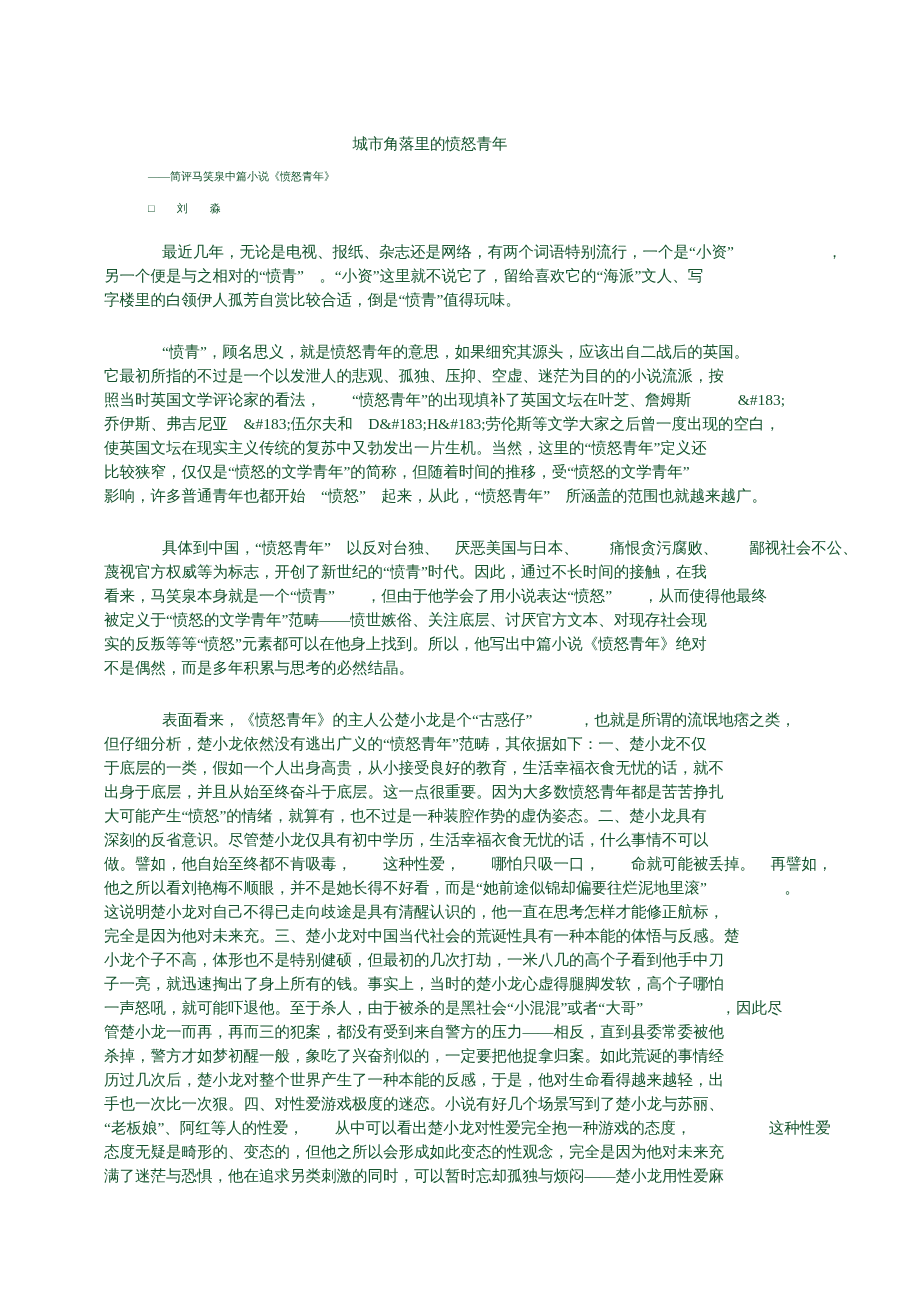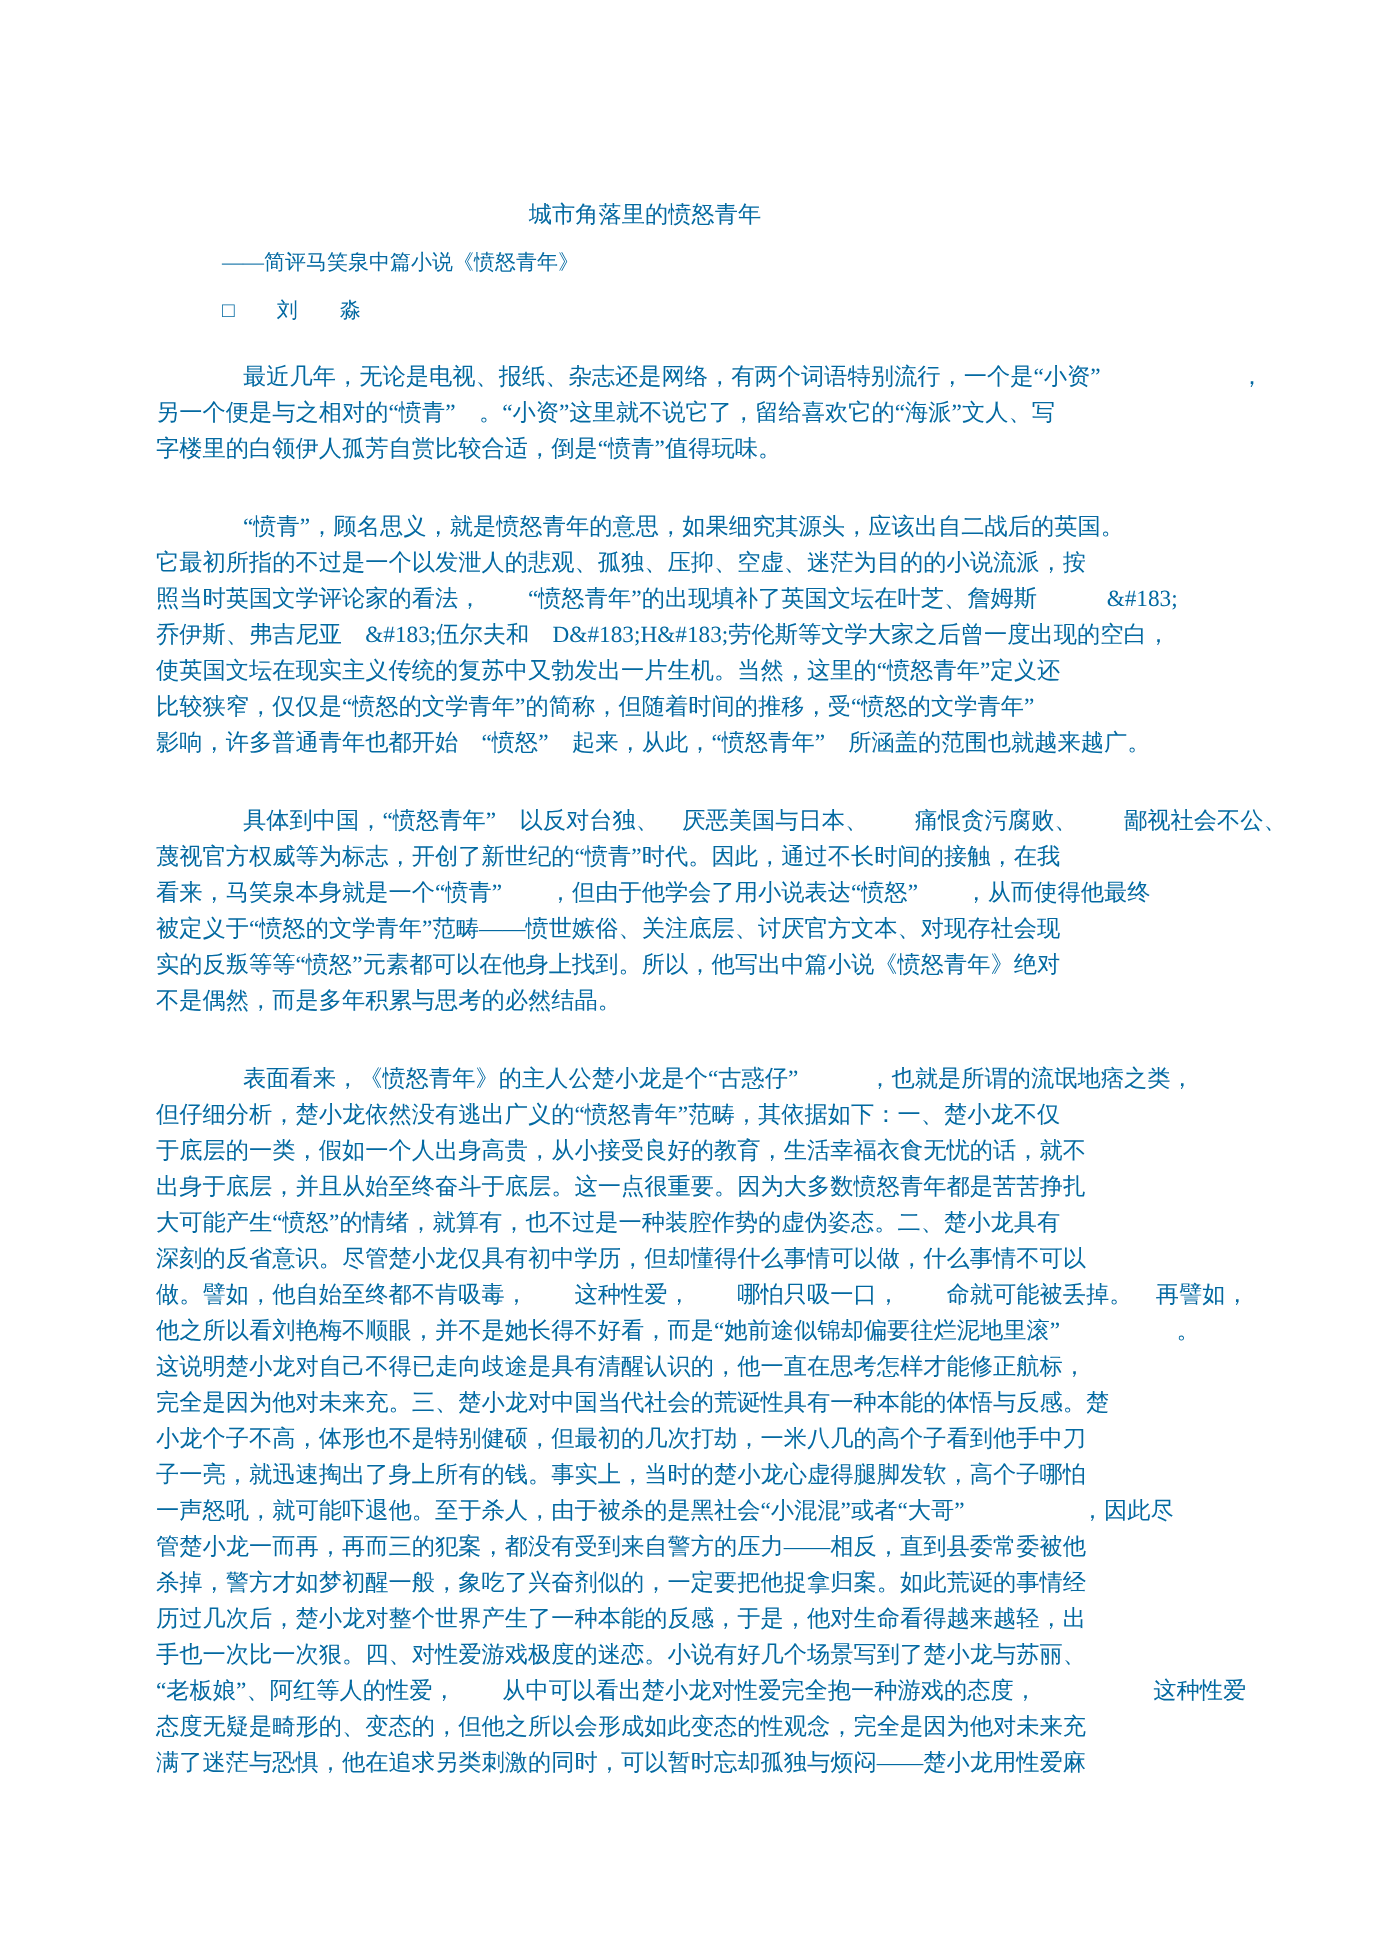--- a/index.html
+++ b/index.html
@@ -2,38 +2,38 @@
 <html lang="zh"><head>
 <meta charset="utf-8">
 <style>
   html, body { margin: 0; padding: 0; background: #e8e8e8; }
   .page {
     position: relative;
     width: 920px;
     height: 1303px;
     margin: 0 auto;
     background: #ffffff;
-    color: #0369a1;
+    color: #14532d;
     font-family: "Liberation Serif", "DejaVu Serif", serif;
     overflow: hidden;
   }
   .content {
     padding: 128px 40px 0 104px;
   }
   .doc-title {
     width: 652px;
     text-align: center;
     font-size: 15.5px;
     line-height: 32px;
     white-space: pre;
     font-weight: normal;
     margin: 0;
   }
   .doc-subtitle, .doc-author {
-    font-size: 14px;
+    font-size: 11px;
     line-height: 32px;
     padding-left: 44px;
     white-space: pre;
   }
   .doc-body { margin-top: 16px; }
   .paragraph { margin: 0 0 28px 0; }
   .line {
     font-size: 15.5px;
     line-height: 24px;
     white-space: pre;
@@ -70,21 +70,21 @@
           <div class="line">被定义于“愤怒的文学青年”范畴——愤世嫉俗、关注底层、讨厌官方文本、对现存社会现</div>
           <div class="line">实的反叛等等“愤怒”元素都可以在他身上找到。所以，他写出中篇小说《愤怒青年》绝对</div>
           <div class="line">不是偶然，而是多年积累与思考的必然结晶。</div>
         </div>
         <div class="paragraph">
           <div class="line first">表面看来，《愤怒青年》的主人公楚小龙是个“古惑仔”　　　，也就是所谓的流氓地痞之类，</div>
           <div class="line">但仔细分析，楚小龙依然没有逃出广义的“愤怒青年”范畴，其依据如下：一、楚小龙不仅</div>
           <div class="line">于底层的一类，假如一个人出身高贵，从小接受良好的教育，生活幸福衣食无忧的话，就不</div>
           <div class="line">出身于底层，并且从始至终奋斗于底层。这一点很重要。因为大多数愤怒青年都是苦苦挣扎</div>
           <div class="line">大可能产生“愤怒”的情绪，就算有，也不过是一种装腔作势的虚伪姿态。二、楚小龙具有</div>
-          <div class="line">深刻的反省意识。尽管楚小龙仅具有初中学历，但却懂得什么事情可以做，什么事情不可以</div>
+          <div class="line">深刻的反省意识。尽管楚小龙仅具有初中学历，生活幸福衣食无忧的话，什么事情不可以</div>
           <div class="line">做。譬如，他自始至终都不肯吸毒，　　这种性爱，　　哪怕只吸一口，　　命就可能被丢掉。　再譬如，</div>
           <div class="line">他之所以看刘艳梅不顺眼，并不是她长得不好看，而是“她前途似锦却偏要往烂泥地里滚”　　　　　。</div>
           <div class="line">这说明楚小龙对自己不得已走向歧途是具有清醒认识的，他一直在思考怎样才能修正航标，</div>
           <div class="line">完全是因为他对未来充。三、楚小龙对中国当代社会的荒诞性具有一种本能的体悟与反感。楚</div>
           <div class="line">小龙个子不高，体形也不是特别健硕，但最初的几次打劫，一米八几的高个子看到他手中刀</div>
           <div class="line">子一亮，就迅速掏出了身上所有的钱。事实上，当时的楚小龙心虚得腿脚发软，高个子哪怕</div>
           <div class="line">一声怒吼，就可能吓退他。至于杀人，由于被杀的是黑社会“小混混”或者“大哥”　　　　　，因此尽</div>
           <div class="line">管楚小龙一而再，再而三的犯案，都没有受到来自警方的压力——相反，直到县委常委被他</div>
           <div class="line">杀掉，警方才如梦初醒一般，象吃了兴奋剂似的，一定要把他捉拿归案。如此荒诞的事情经</div>
           <div class="line">历过几次后，楚小龙对整个世界产生了一种本能的反感，于是，他对生命看得越来越轻，出</div>

